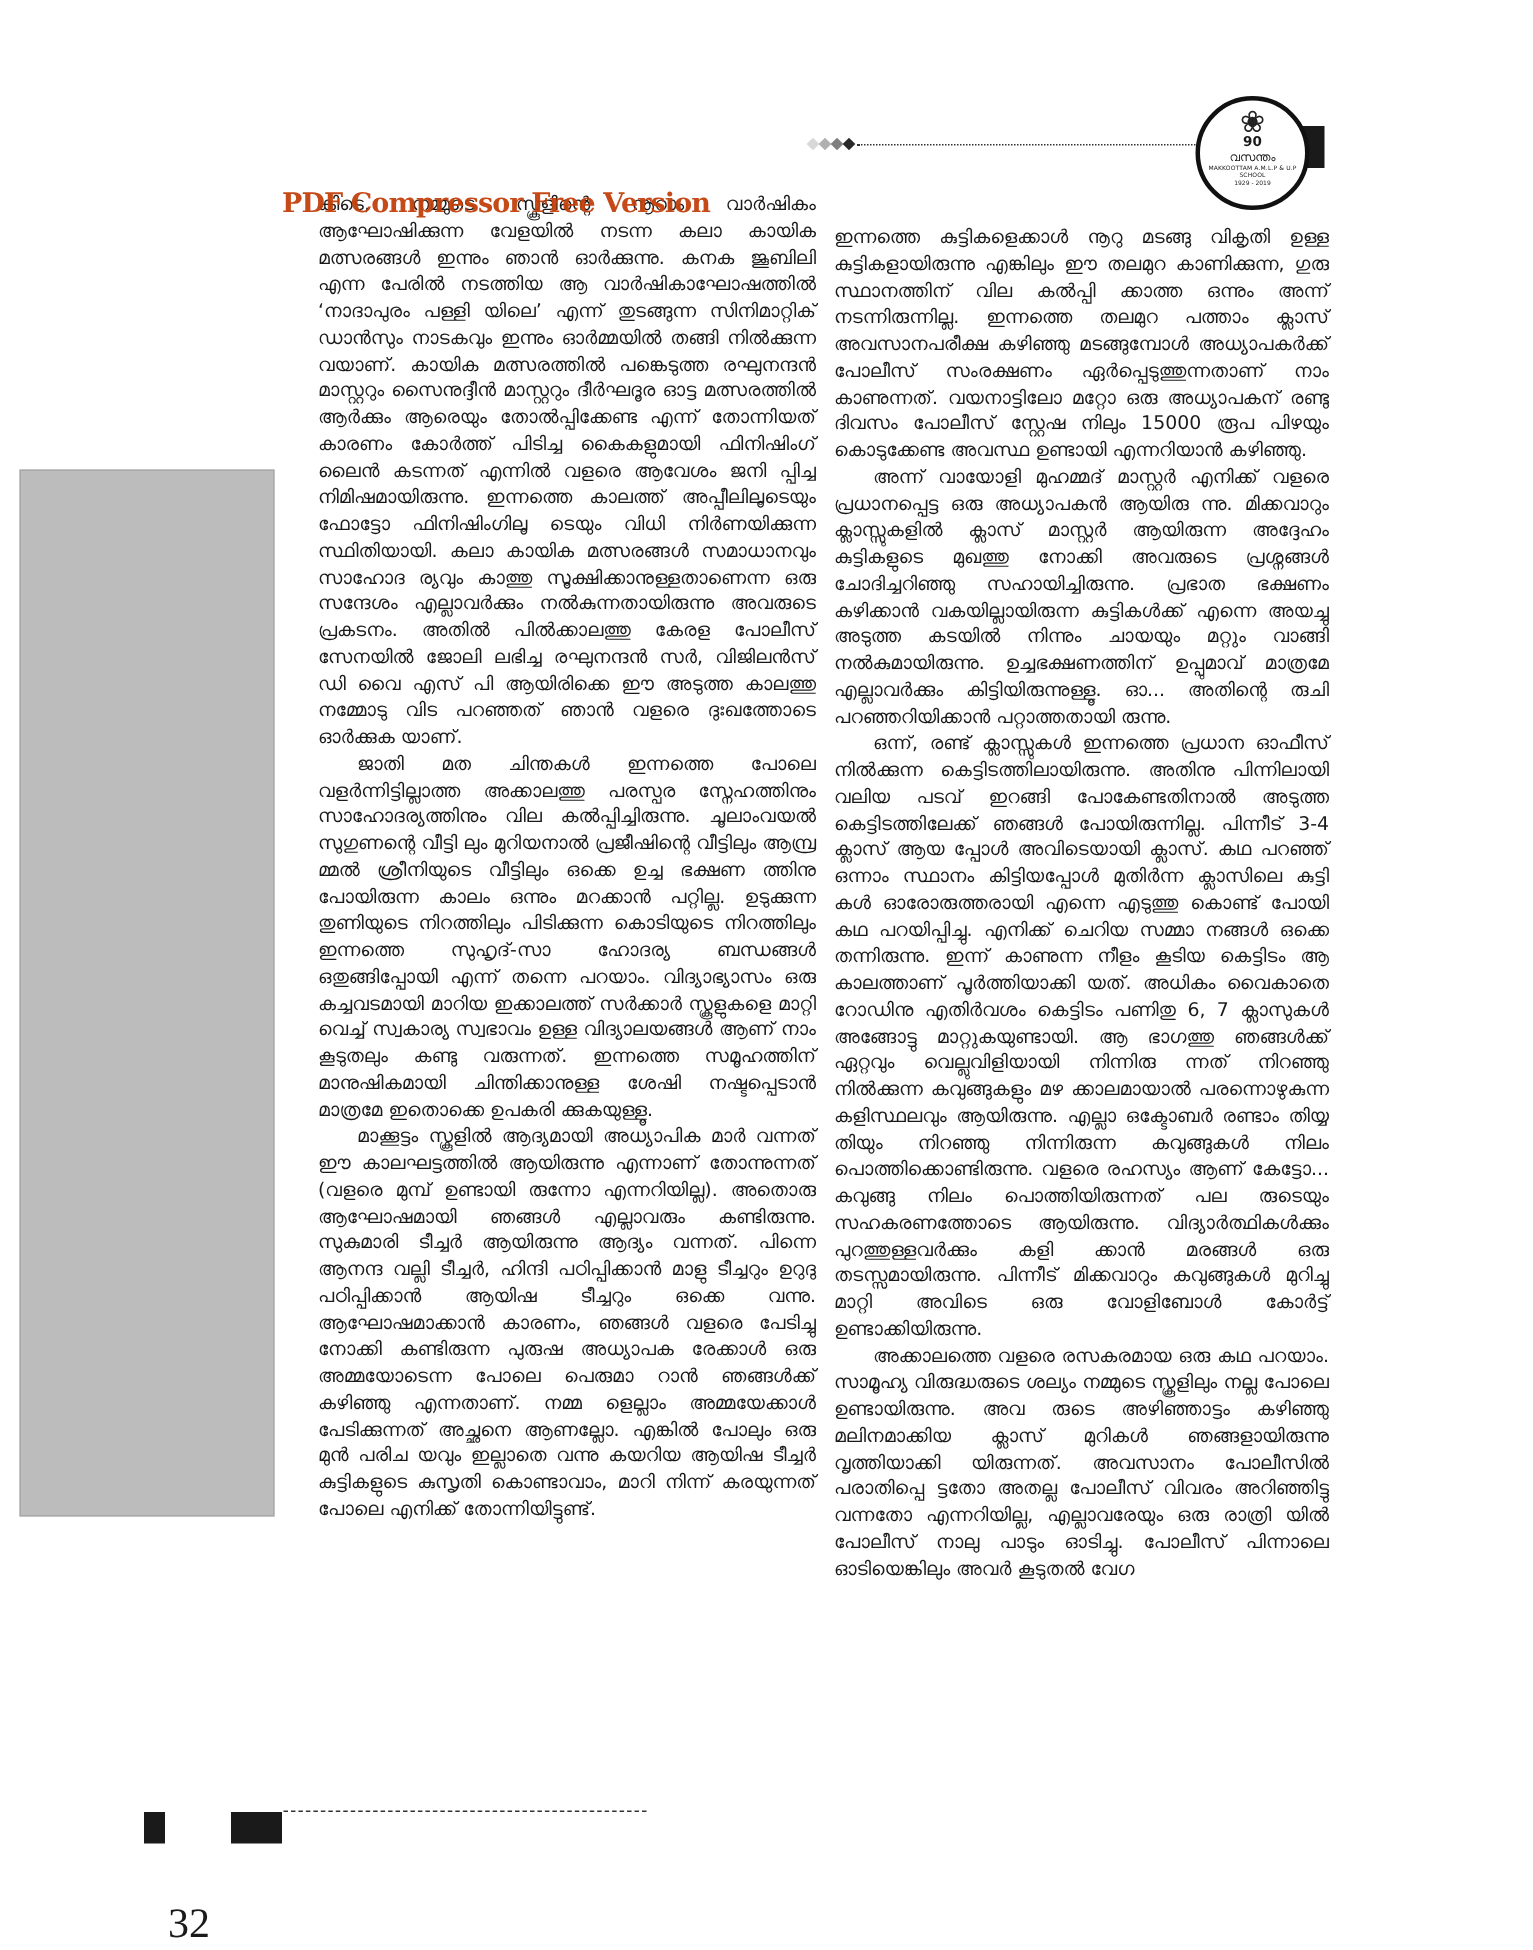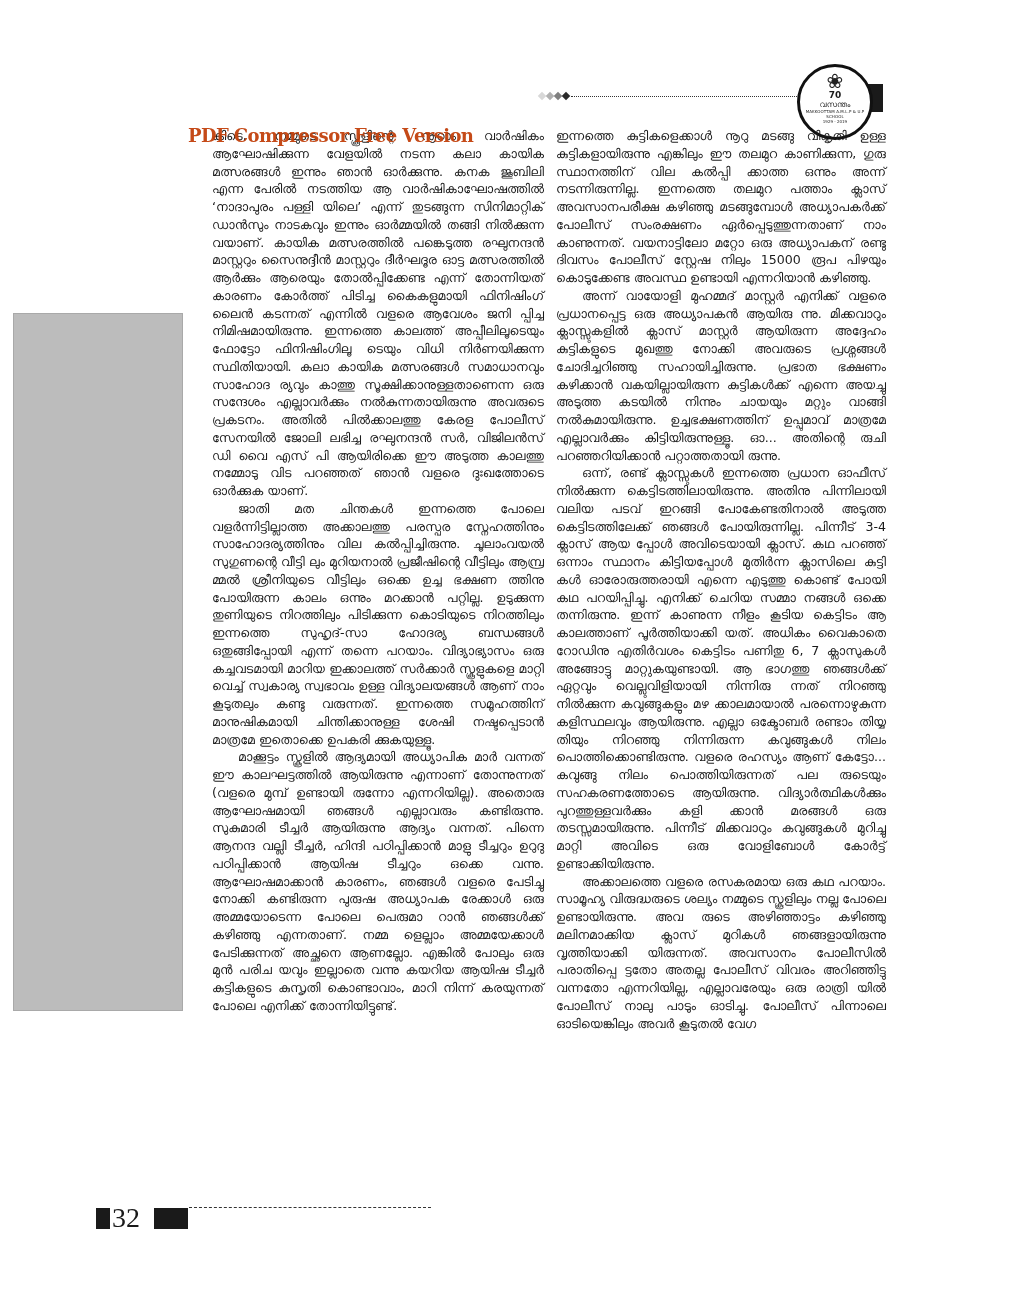--- a/index.html
+++ b/index.html
@@ -14,28 +14,28 @@
           border:3px solid #111; background:#fff; box-sizing:border-box; text-align:center;
           overflow:hidden; }
   .logo .ornament { font-size:20px; line-height:20px; margin-top:4px; color:#222; }
   .logo .num { font-size:9px; font-weight:bold; line-height:9px; }
   .logo .ml { font-size:8px; line-height:9px; font-weight:normal; }
   .logo .school { font-size:4px; line-height:5px; letter-spacing:0.1px; }
   .logo .years { font-size:4px; line-height:5px; }
   .black-tab { position:absolute; left:866px; top:84px; width:17px; height:28px; background:#1a1a1a; }
   .col { position:absolute; font-size:12.6px; line-height:17.75px; text-align:justify; }
   .col-left { left:212px; top:127px; width:332px; }
-  .col-right { left:556px; top:127px; width:330px; }
+  .col-right { left:556px; top:149px; width:330px; }
   .para { margin:0; text-indent:0; }
   .para.indent { text-indent:26px; }
   .watermark { position:absolute; left:188px; top:125px; font-family:"DejaVu Serif", serif;
                font-weight:bold; font-size:18px; color:#c2410c; letter-spacing:-0.6px;
                white-space:nowrap; z-index:5; opacity:0.95; }
   .footer-block1 { position:absolute; left:96px; top:1208px; width:14px; height:21px; background:#1a1a1a; }
-  .page-number { position:absolute; left:112px; top:1203px; font-family:"Liberation Serif", serif;
+  .page-number { position:absolute; left:112px; top:1268px; font-family:"Liberation Serif", serif;
                  font-size:28px; line-height:30px; color:#1a1a1a; }
   .footer-block2 { position:absolute; left:154px; top:1208px; width:34px; height:21px; background:#1a1a1a; }
   .footer-dash { position:absolute; left:189px; top:1207px; width:242px; border-top:1.5px dashed #333; }
 </style>
 </head>
 <body>
 
 <div class="gray-box"></div>
 
 <div class="header-dots">
@@ -43,21 +43,21 @@
   <span class="diamond" style="left:10px;background:#b0b0b0"></span>
   <span class="diamond" style="left:18px;background:#808080"></span>
   <span class="diamond" style="left:26px;background:#2a2a2a"></span>
   <span class="dotted-line"></span>
 </div>
 
 <div class="black-tab"></div>
 
 <div class="logo">
   <div class="ornament">❀</div>
-  <div class="num">70</div>
+  <div class="num">90</div>
   <div class="ml">വസന്തം</div>
   <div class="school">MAKKOOTTAM A.M.L.P &amp; U.P SCHOOL</div>
   <div class="years">1929 - 2019</div>
 </div>
 
 <div class="watermark">PDF Compressor Free Version</div>
 
 <div class="col col-left">
   <p class="para">കിടെ, നമ്മുടെ സ്കൂളിന്റെ നൂറാം വാർഷികം ആഘോഷിക്കുന്ന വേളയിൽ നടന്ന കലാ കായിക മത്സരങ്ങൾ ഇന്നും ഞാൻ ഓർക്കുന്നു. കനക ജൂബിലി എന്ന പേരിൽ നടത്തിയ ആ വാർഷികാഘോഷത്തിൽ ‘നാദാപുരം പള്ളി യിലെ’ എന്ന് തുടങ്ങുന്ന സിനിമാറ്റിക് ഡാൻസും നാടകവും ഇന്നും ഓർമ്മയിൽ തങ്ങി നിൽക്കുന്ന വയാണ്. കായിക മത്സരത്തിൽ പങ്കെടുത്ത രഘുനന്ദൻ മാസ്റ്ററും സൈനുദ്ദീൻ മാസ്റ്ററും ദീർഘദൂര ഓട്ട മത്സരത്തിൽ ആർക്കും ആരെയും തോൽപ്പിക്കേണ്ട എന്ന് തോന്നിയത് കാരണം കോർത്ത് പിടിച്ച കൈകളുമായി ഫിനിഷിംഗ് ലൈൻ കടന്നത് എന്നിൽ വളരെ ആവേശം ജനി പ്പിച്ച നിമിഷമായിരുന്നു. ഇന്നത്തെ കാലത്ത് അപ്പീലിലൂടെയും ഫോട്ടോ ഫിനിഷിംഗിലൂ ടെയും വിധി നിർണയിക്കുന്ന സ്ഥിതിയായി. കലാ കായിക മത്സരങ്ങൾ സമാധാനവും സാഹോദ ര്യവും കാത്തു സൂക്ഷിക്കാനുള്ളതാണെന്ന ഒരു സന്ദേശം എല്ലാവർക്കും നൽകുന്നതായിരുന്നു അവരുടെ പ്രകടനം. അതിൽ പിൽക്കാലത്തു കേരള പോലീസ് സേനയിൽ ജോലി ലഭിച്ച രഘുനന്ദൻ സർ, വിജിലൻസ് ഡി വൈ എസ് പി ആയിരിക്കെ ഈ അടുത്ത കാലത്തു നമ്മോടു വിട പറഞ്ഞത് ഞാൻ വളരെ ദുഃഖത്തോടെ ഓർക്കുക യാണ്.</p>
   <p class="para indent">ജാതി മത ചിന്തകൾ ഇന്നത്തെ പോലെ വളർന്നിട്ടില്ലാത്ത അക്കാലത്തു പരസ്പര സ്നേഹത്തിനും സാഹോദര്യത്തിനും വില കൽപ്പിച്ചിരുന്നു. ചൂലാംവയൽ സുഗുണന്റെ വീട്ടി ലും മുറിയനാൽ പ്രജീഷിന്റെ വീട്ടിലും ആമ്പ്ര മ്മൽ ശ്രീനിയുടെ വീട്ടിലും ഒക്കെ ഉച്ച ഭക്ഷണ ത്തിനു പോയിരുന്ന കാലം ഒന്നും മറക്കാൻ പറ്റില്ല. ഉടുക്കുന്ന തുണിയുടെ നിറത്തിലും പിടിക്കുന്ന കൊടിയുടെ നിറത്തിലും ഇന്നത്തെ സുഹൃദ്-സാ ഹോദര്യ ബന്ധങ്ങൾ ഒതുങ്ങിപ്പോയി എന്ന് തന്നെ പറയാം. വിദ്യാഭ്യാസം ഒരു കച്ചവടമായി മാറിയ ഇക്കാലത്ത് സർക്കാർ സ്കൂളുകളെ മാറ്റി വെച്ച് സ്വകാര്യ സ്വഭാവം ഉള്ള വിദ്യാലയങ്ങൾ ആണ് നാം കൂടുതലും കണ്ടു വരുന്നത്. ഇന്നത്തെ സമൂഹത്തിന് മാനുഷികമായി ചിന്തിക്കാനുള്ള ശേഷി നഷ്ടപ്പെടാൻ മാത്രമേ ഇതൊക്കെ ഉപകരി ക്കുകയുള്ളൂ.</p>

